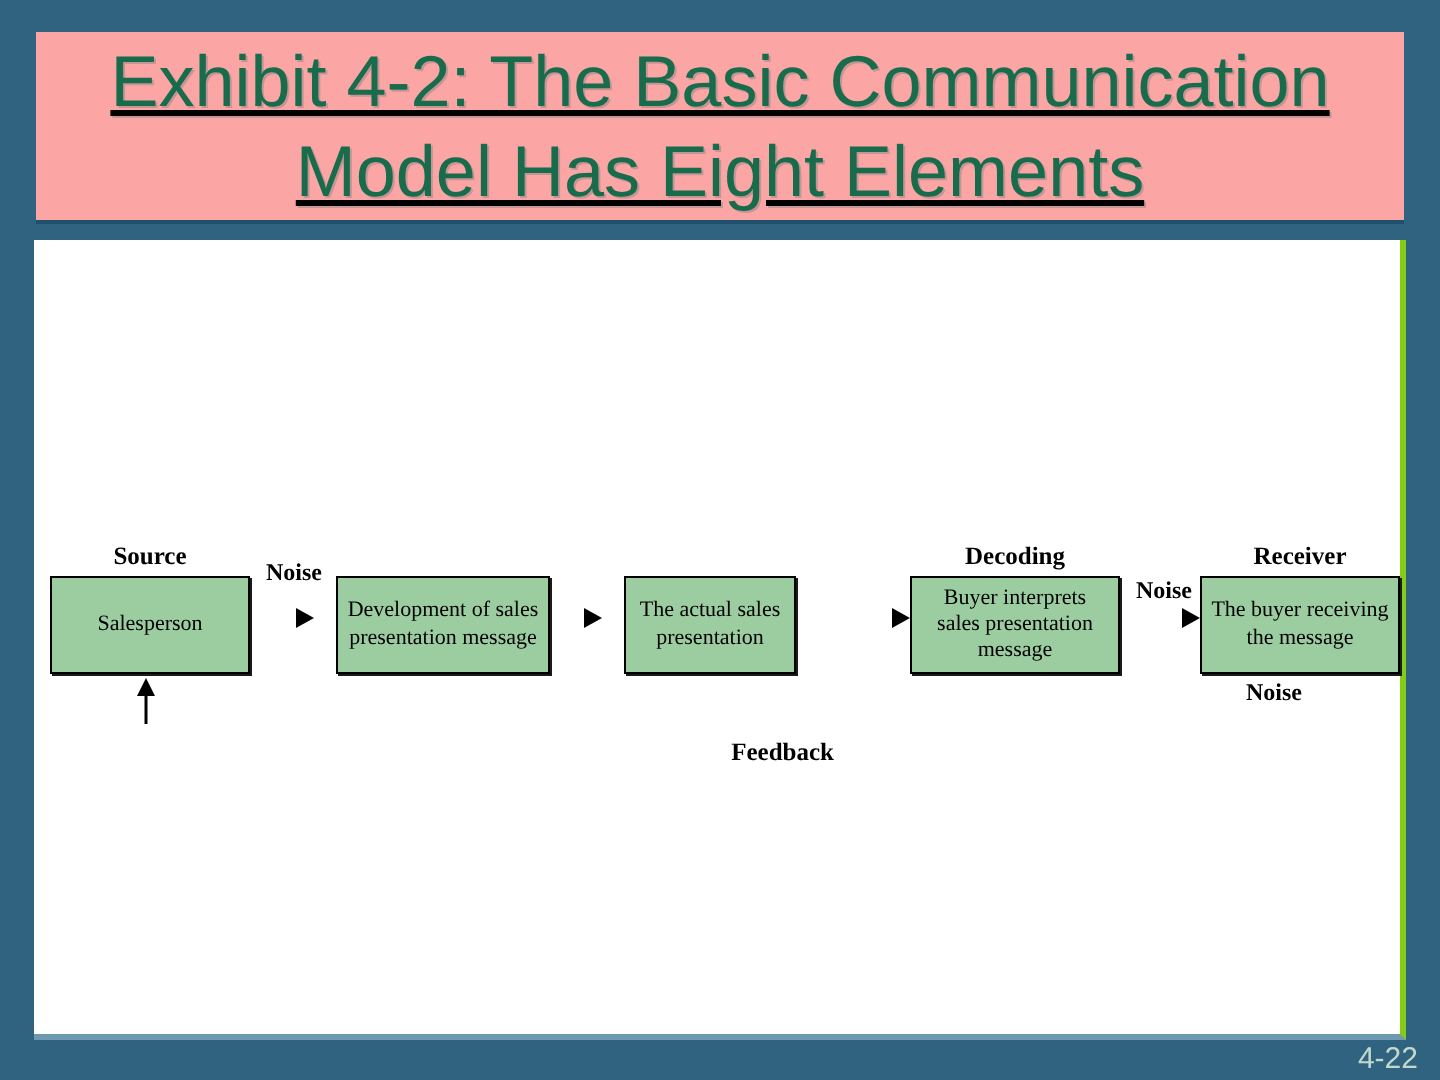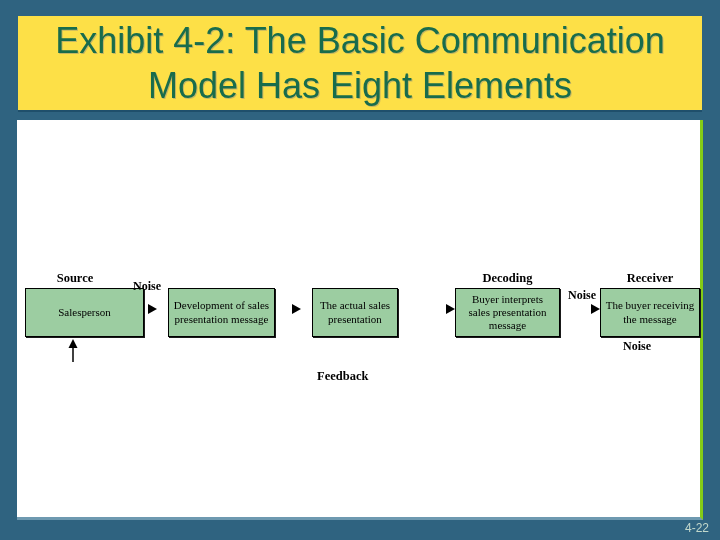--- a/index.html
+++ b/index.html
@@ -9,26 +9,27 @@
   .slide {
     position: relative;
     width: 720px; height: 540px;
     background: #2f6380;
   }
 
   .title-box {
     position: absolute;
     left: 18px; top: 16px;
     width: 684px; height: 96px;
-    background: #fde047;
+    background: #fca5a5;
     border-bottom: 2px solid #1f4f6b;
     display: flex;
     flex-direction: column;
     justify-content: center;
     align-items: center;
+    text-decoration: underline;
   }
   .title-line {
     color: #186c4c;
     font-size: 36px;
     line-height: 45px;
     letter-spacing: 0px;
     text-shadow: 1px 1px 0 rgba(130,130,130,0.45);
     white-space: nowrap;
   }
 
@@ -75,21 +76,21 @@
     font-weight: bold;
     font-size: 12px;
     color: #000;
     text-align: center;
     width: 40px;
   }
   .feedback-label {
     position: absolute;
     left: 300px; top: 249px;
     width: 100px;
-    text-align: left;
+    text-align: right;
     font-family: "Liberation Serif", serif;
     font-weight: bold;
     font-size: 12.5px;
     color: #000;
   }
   .flow-arrow {
     position: absolute;
     top: 184px;
     width: 0; height: 0;
     border-left: 9px solid #000;
@@ -98,41 +99,41 @@
   }
   .feedback-arrow {
     position: absolute;
     left: 49px; top: 219px;
   }
 
   .page-number {
     position: absolute;
     right: 11px; top: 521px;
     color: #c2d8cb;
-    font-size: 12px;
+    font-size: 15px;
     font-family: "Liberation Sans", sans-serif;
   }
 </style>
 </head>
 <body>
 
 <div class="slide">
 
   <div class="title-box">
     <div class="title-line">Exhibit 4-2: The Basic Communication</div>
     <div class="title-line">Model Has Eight Elements</div>
   </div>
 
   <div class="content-box">
 
     <div class="stage-header" style="left:8px;   width:100px;">Source</div>
     <div class="stage-header" style="left:438px; width:105px;">Decoding</div>
     <div class="stage-header" style="left:583px; width:100px;">Receiver</div>
 
-    <div class="stage-box" style="left:8px;   width:119px;">Salesperson</div>
+    <div class="stage-box" style="left:8px;   width:100px;">Salesperson</div>
     <div class="stage-box" style="left:151px; width:107px;">Development of sales presentation message</div>
     <div class="stage-box" style="left:295px; width:86px;">The actual sales presentation</div>
     <div class="stage-box" style="left:438px; width:105px;">Buyer interprets sales presentation message</div>
     <div class="stage-box" style="left:583px; width:100px;">The buyer receiving the message</div>
 
     <div class="noise-label" style="left:110px; top:159px;">Noise</div>
     <div class="noise-label" style="left:545px; top:168px;">Noise</div>
     <div class="noise-label" style="left:600px; top:219px;">Noise</div>
 
     <div class="flow-arrow" style="left:131px;"></div>

